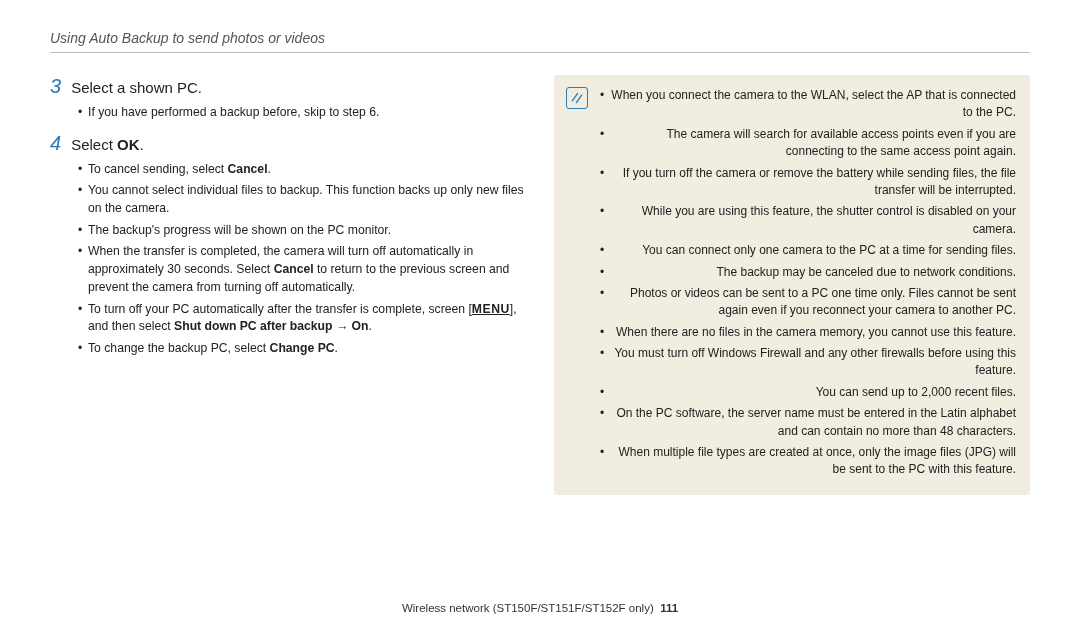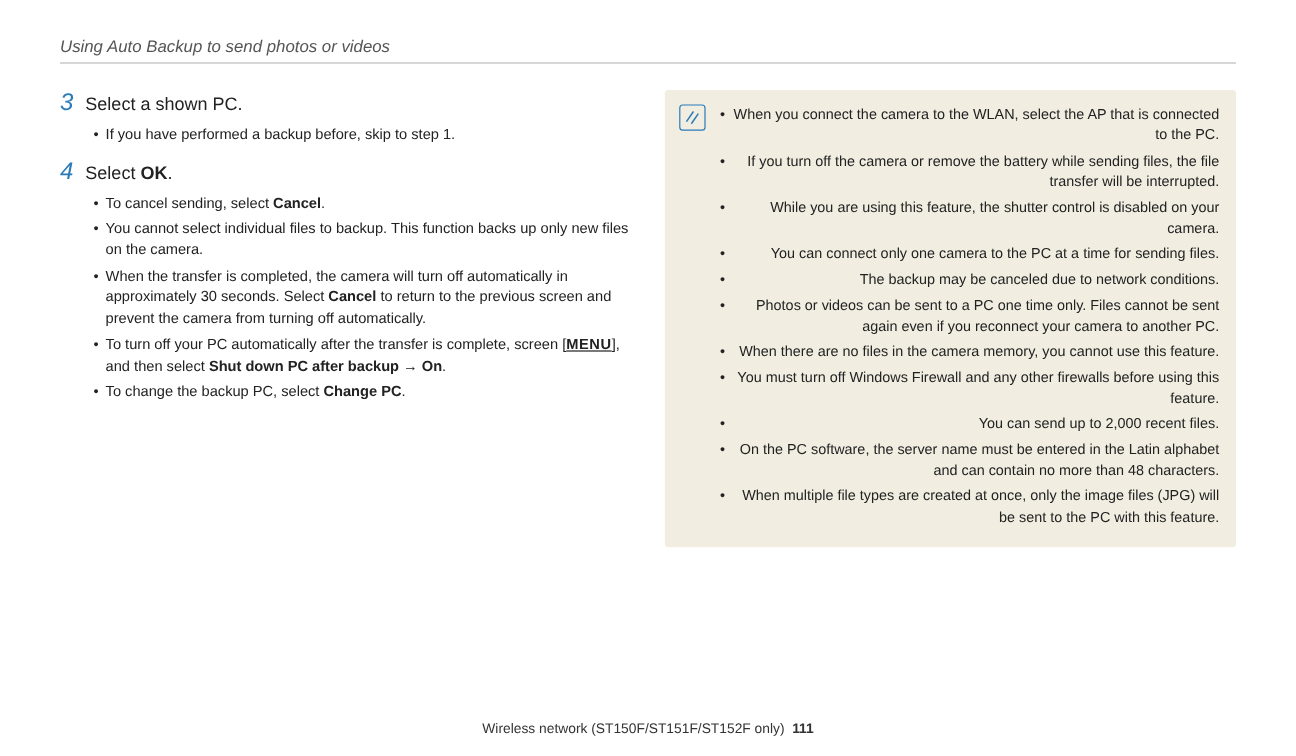--- a/index.html
+++ b/index.html
@@ -37,36 +37,37 @@
   <div class="columns">
 
     <div class="col-left">
 
       <div class="step">
         <div class="step-head">
           <span class="step-num">3</span>
           <span class="step-title">Select a shown PC.</span>
         </div>
         <ul class="bullets">
-          <li>If you have performed a backup before, skip to step 1.</li>
+          <li>If you have performed a backup before, skip to step 6.</li>
         </ul>
       </div>
 
       <div class="step">
         <div class="step-head">
           <span class="step-num">4</span>
           <span class="step-title">
             <span>Select </span><span class="bold">OK</span><span>.</span>
           </span>
         </div>
         <ul class="bullets">
           <li>
             <span>To cancel sending, select </span><span class="bold">Cancel</span><span>.</span>
           </li>
           <li>You cannot select individual files to backup. This function backs up only new files on the camera.</li>
+          <li>The backup's progress will be shown on the PC monitor.</li>
           <li>
             <span>When the transfer is completed, the camera will turn off automatically in approximately 30 seconds. Select </span><span class="bold">Cancel</span><span> to return to the previous screen and prevent the camera from turning off automatically.</span>
           </li>
           <li>
             <span>To turn off your PC automatically after the transfer is complete, screen [</span><span class="menu-label">MENU</span><span>], and then select </span><span class="bold">Shut down PC after backup → On</span><span>.</span>
           </li>
           <li>
             <span>To change the backup PC, select </span><span class="bold">Change PC</span><span>.</span>
           </li>
         </ul>
@@ -77,20 +78,21 @@
     <div class="col-right">
       <div class="note-box">
         <div class="note-icon">
           <svg viewBox="0 0 24 24" fill="none" stroke="#2b7bb9" stroke-width="2.2" stroke-linecap="round">
             <path d="M4 17 L13 4"></path>
             <path d="M11 20 L20 7"></path>
           </svg>
         </div>
         <ul class="bullets">
           <li>When you connect the camera to the WLAN, select the AP that is connected to the PC.</li>
+          <li>The camera will search for available access points even if you are connecting to the same access point again.</li>
           <li>If you turn off the camera or remove the battery while sending files, the file transfer will be interrupted.</li>
           <li>While you are using this feature, the shutter control is disabled on your camera.</li>
           <li>You can connect only one camera to the PC at a time for sending files.</li>
           <li>The backup may be canceled due to network conditions.</li>
           <li>Photos or videos can be sent to a PC one time only. Files cannot be sent again even if you reconnect your camera to another PC.</li>
           <li>When there are no files in the camera memory, you cannot use this feature.</li>
           <li>You must turn off Windows Firewall and any other firewalls before using this feature.</li>
           <li>You can send up to 2,000 recent files.</li>
           <li>On the PC software, the server name must be entered in the Latin alphabet and can contain no more than 48 characters.</li>
           <li>When multiple file types are created at once, only the image files (JPG) will be sent to the PC with this feature.</li>

